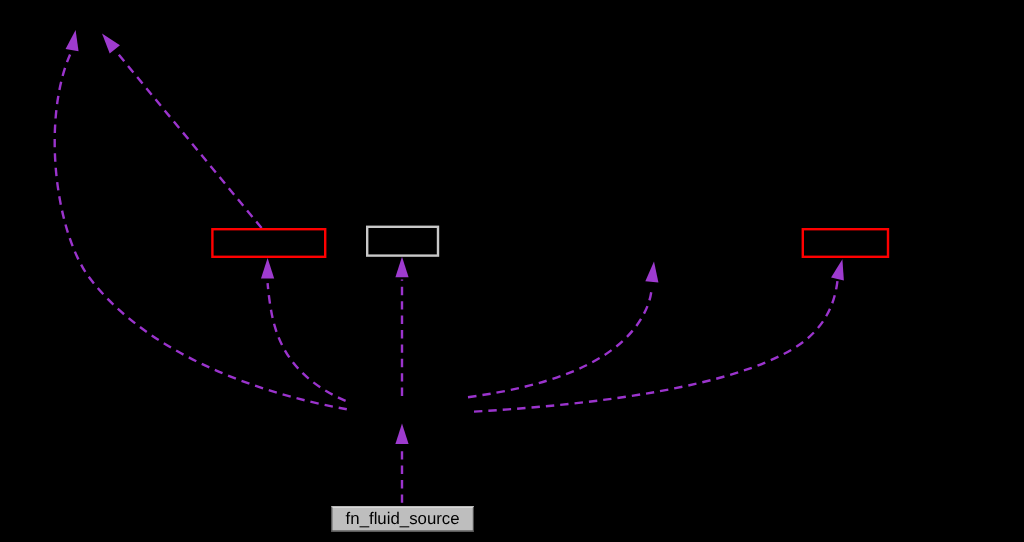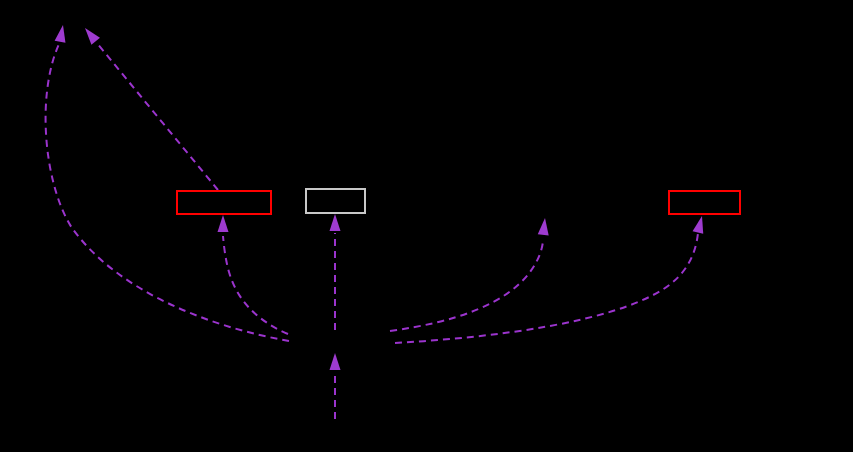--- a/index.html
+++ b/index.html
@@ -91,14 +91,17 @@
       <polygon class="arrow" points="0,0 -5.5,17 5.5,17" transform="translate(702,216) rotate(14)"></polygon>
     </g>
   </svg>
 
   <div class="node red-border" style="left:176px; top:190px; width:96px; height:25px;"></div>
 
   <div class="node gray-border" style="left:305px; top:188px; width:61px; height:26px;"></div>
 
   <div class="node red-border" style="left:668px; top:190px; width:73px; height:25px;"></div>
 
+  <div class="node fn-node" style="left:276px; top:422px; width:119px; height:21px;">
+    <span>fn_fluid_source</span>
+  </div>
 
 </div>
 
 </body></html>

